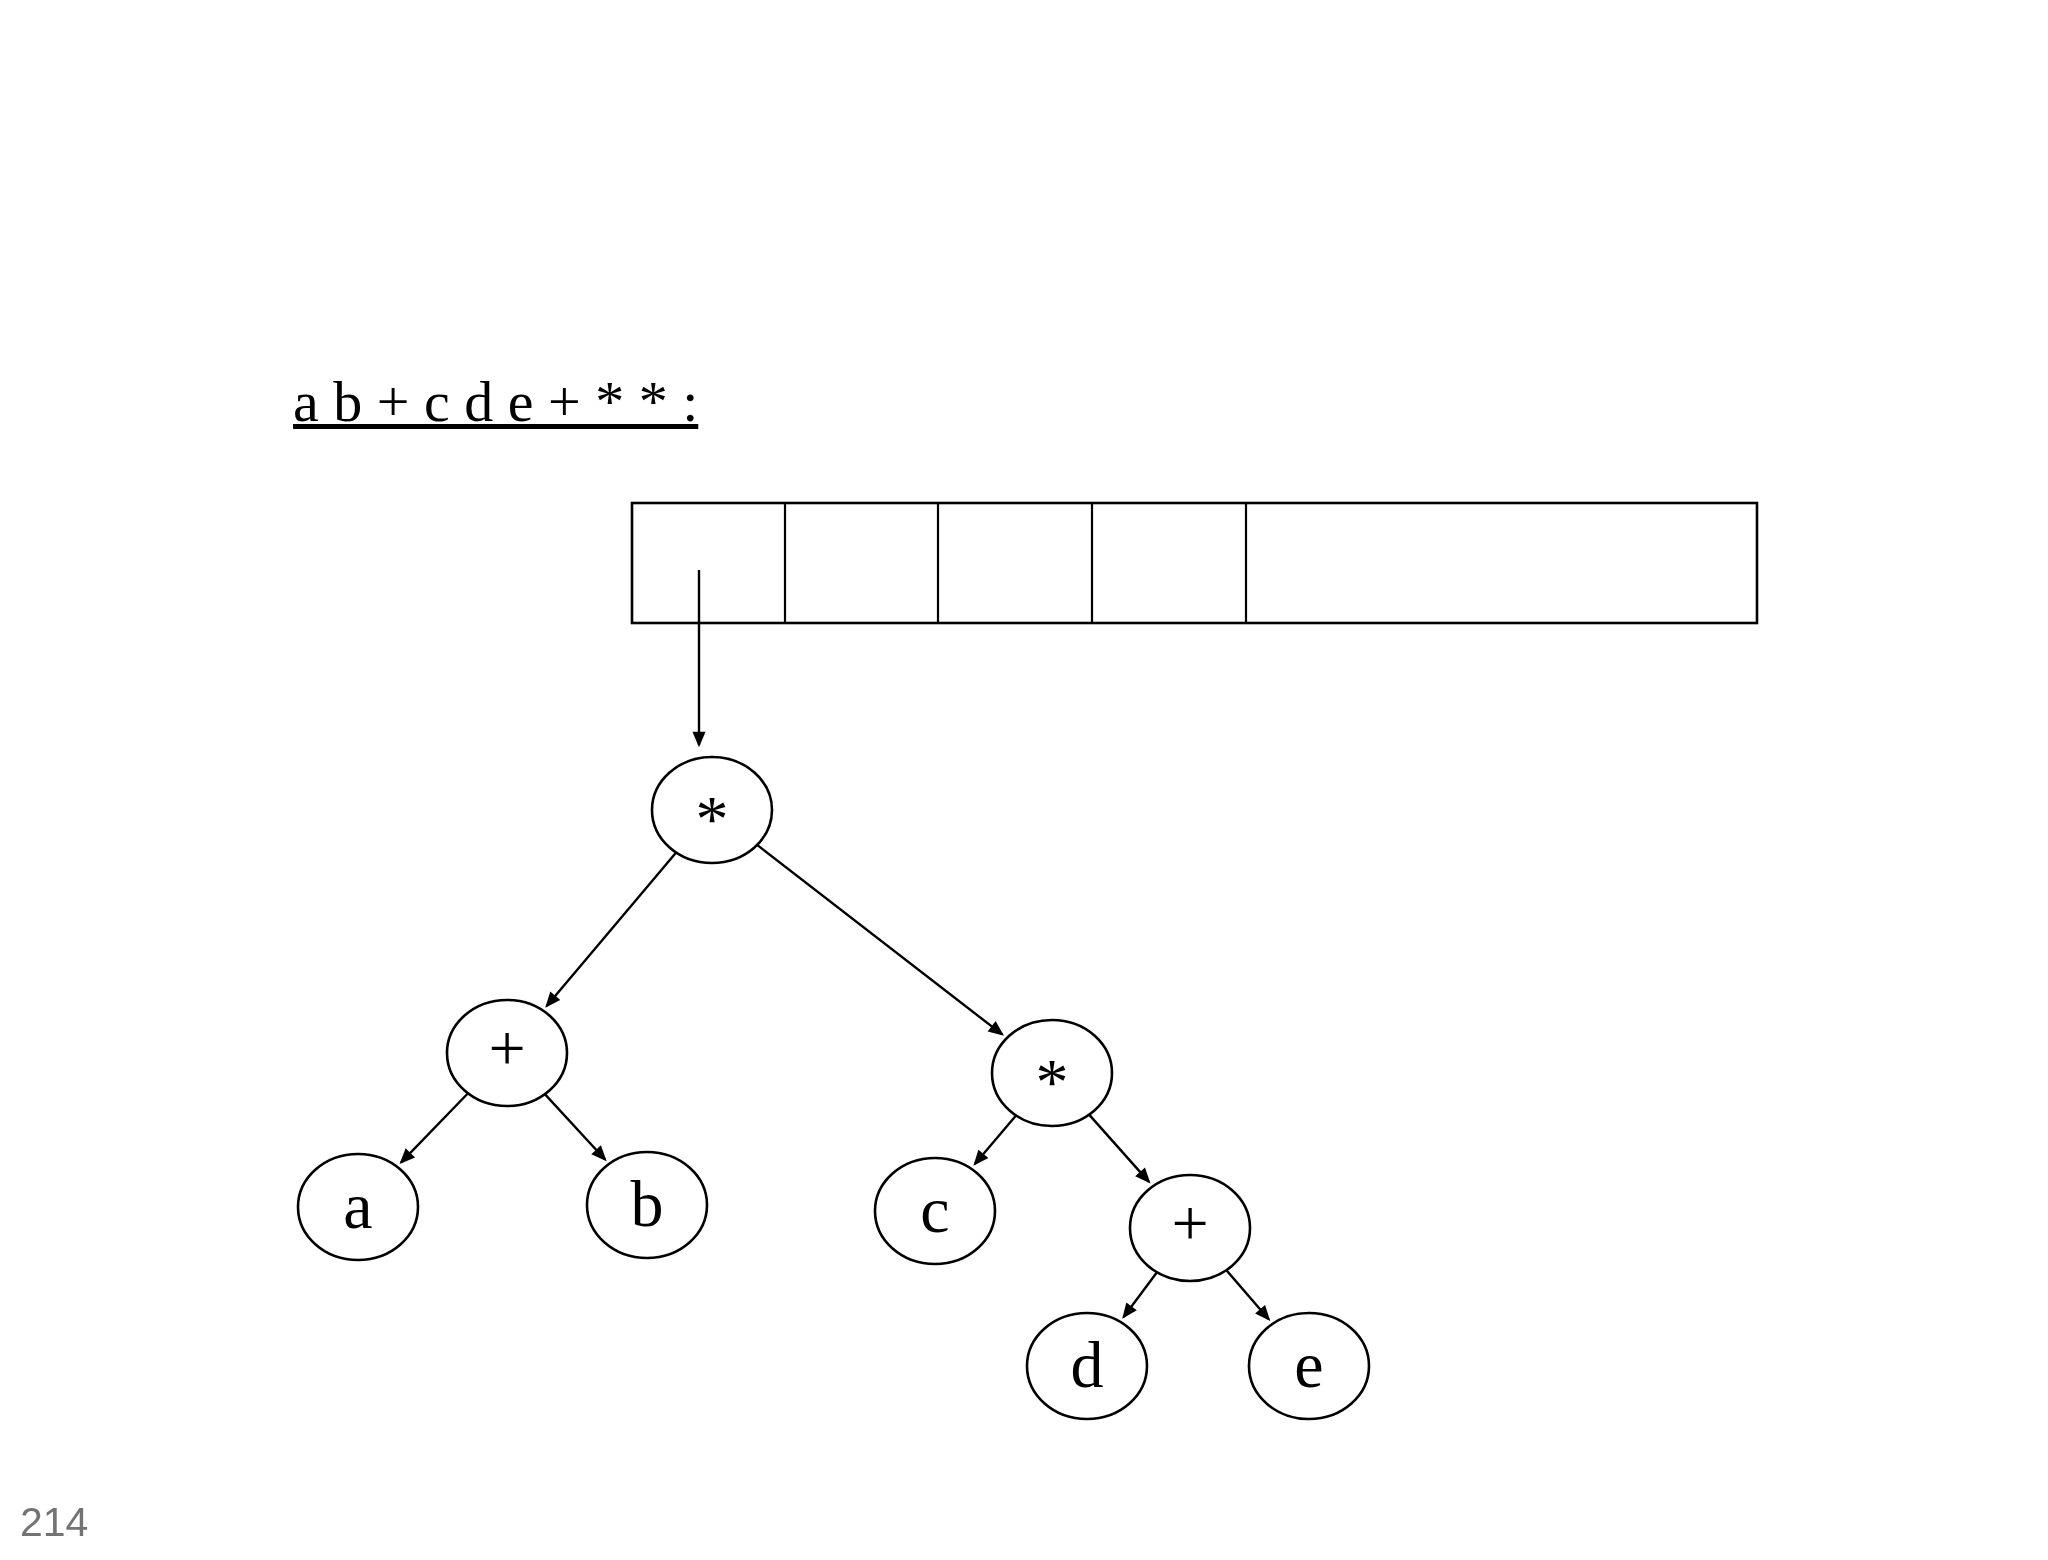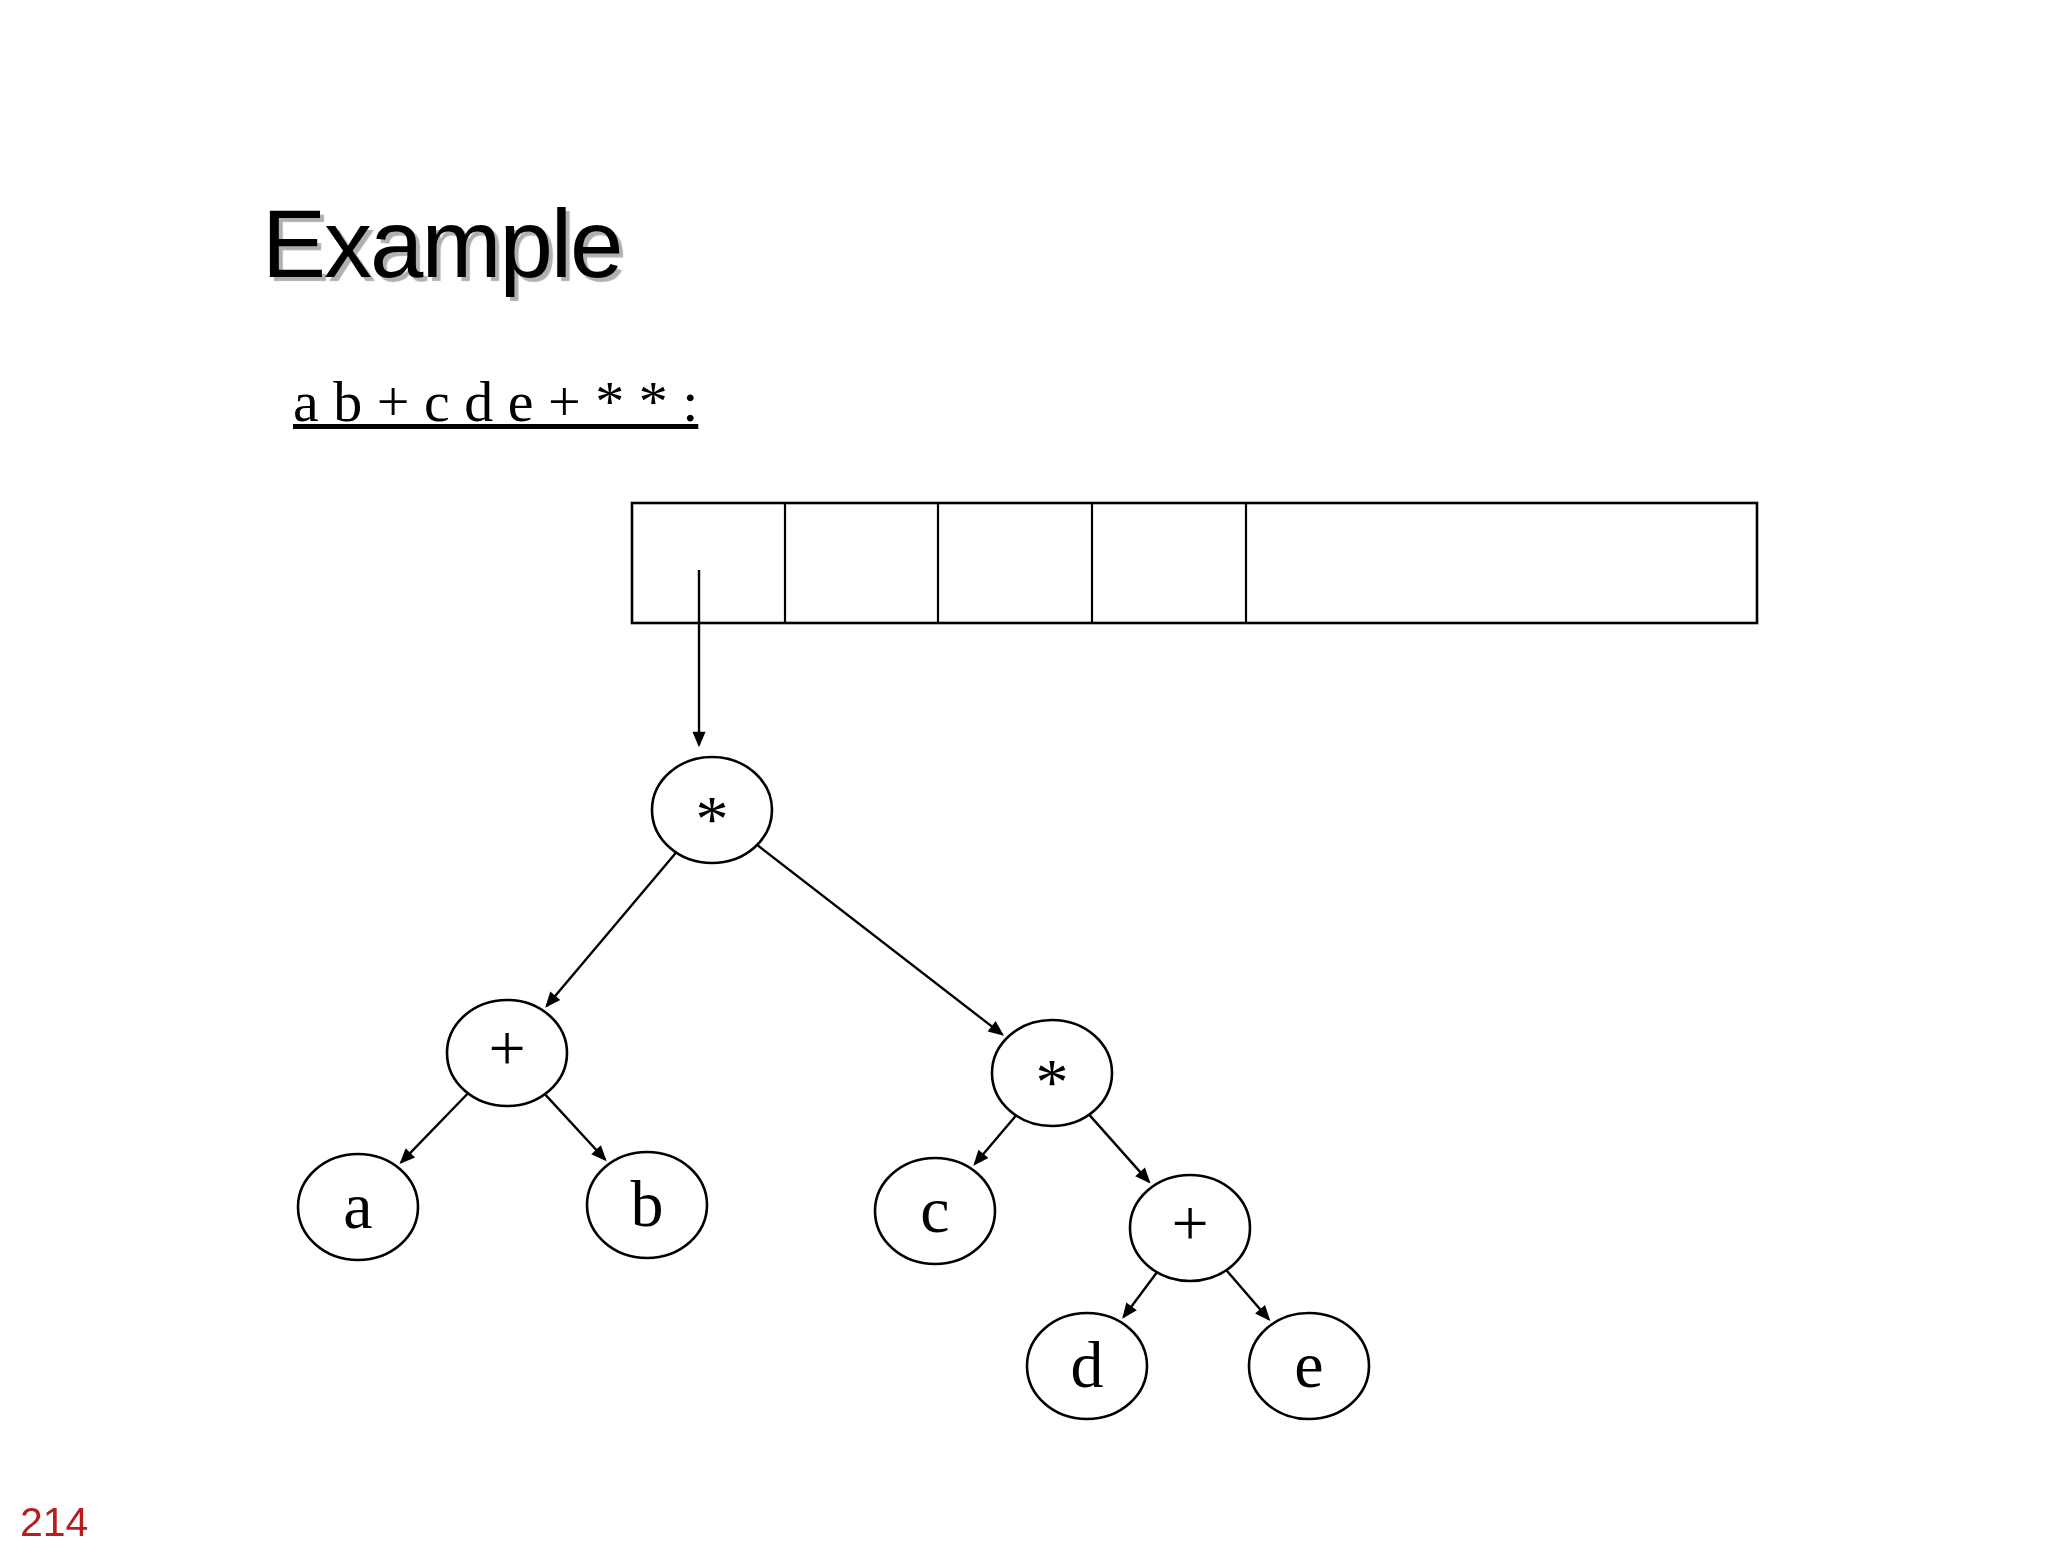--- a/index.html
+++ b/index.html
@@ -38,35 +38,34 @@
     color: #000000;
     white-space: pre;
     text-decoration: underline;
   }
   .page-number {
     position: absolute;
     left: 20px;
     top: 1502px;
     font-size: 41px;
     line-height: 1;
-    color: #b91c1c;
+    color: #737373;
   }
   svg.diagram {
     position: absolute;
     left: 0;
     top: 0;
     width: 2048px;
     height: 1560px;
   }
 </style>
 </head>
 <body>
 
 <div class="slide">
-  <div class="title">Example</div>
   <div class="expression">a b + c d e + * * :</div>
   <svg class="diagram" viewBox="0 0 2048 1560" xmlns="http://www.w3.org/2000/svg">
       <defs>
         <marker id="arrowhead" viewBox="0 0 10 10" refX="8.5" refY="5" markerWidth="7.5" markerHeight="6.5" orient="auto">
           <path d="M0,0.8 L10,5 L0,9.2 Z" fill="#000000"></path>
         </marker>
       </defs>
       <rect x="632" y="503" width="1125" height="120" fill="none" stroke="#000000" stroke-width="2.6"></rect>
       <line x1="785" y1="503" x2="785" y2="623" stroke="#000000" stroke-width="2.2"></line>
       <line x1="938" y1="503" x2="938" y2="623" stroke="#000000" stroke-width="2.2"></line>

